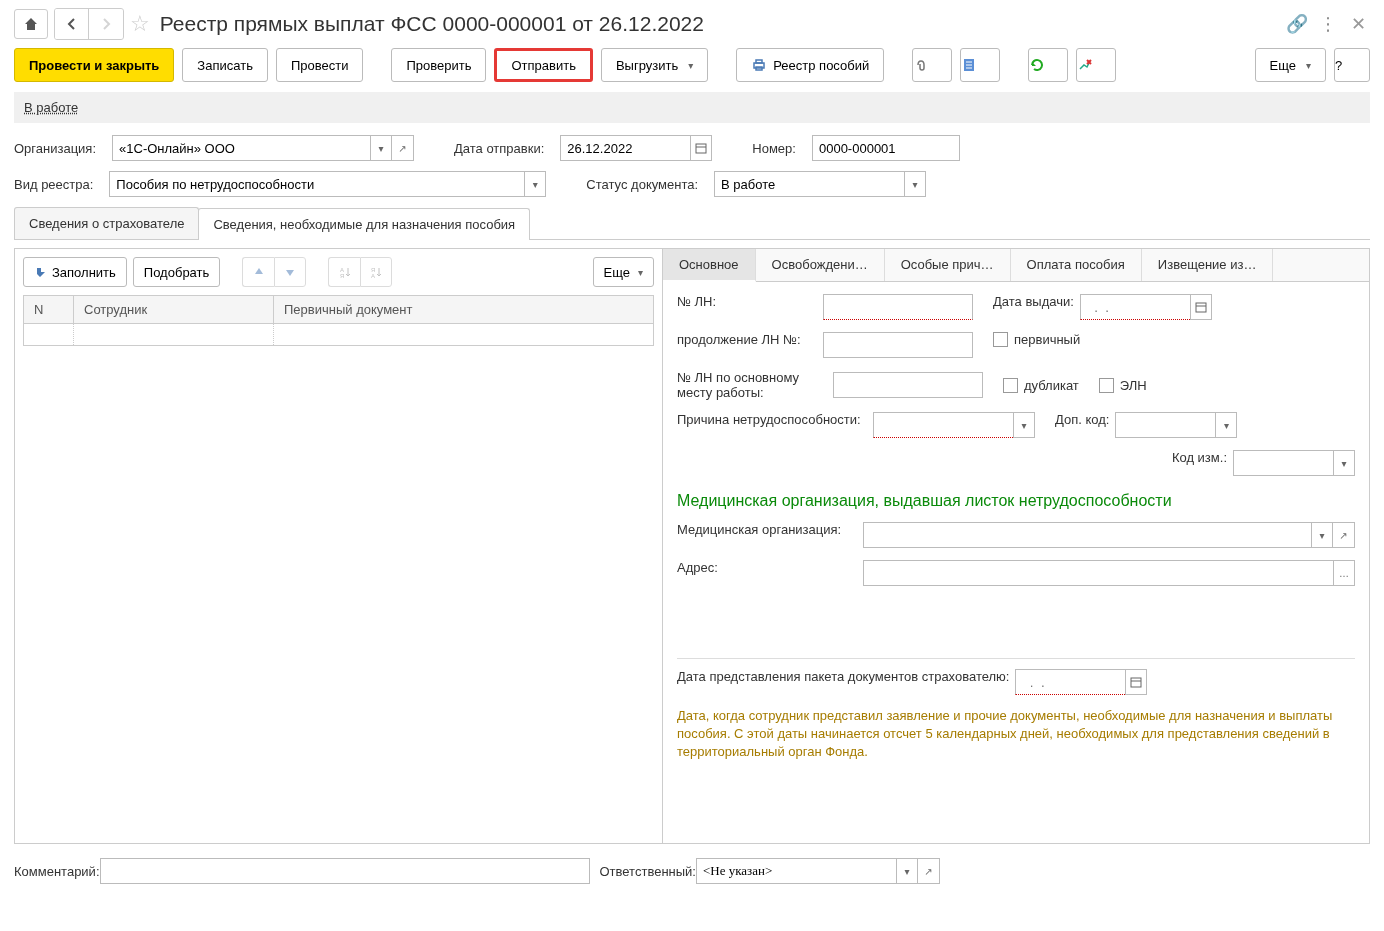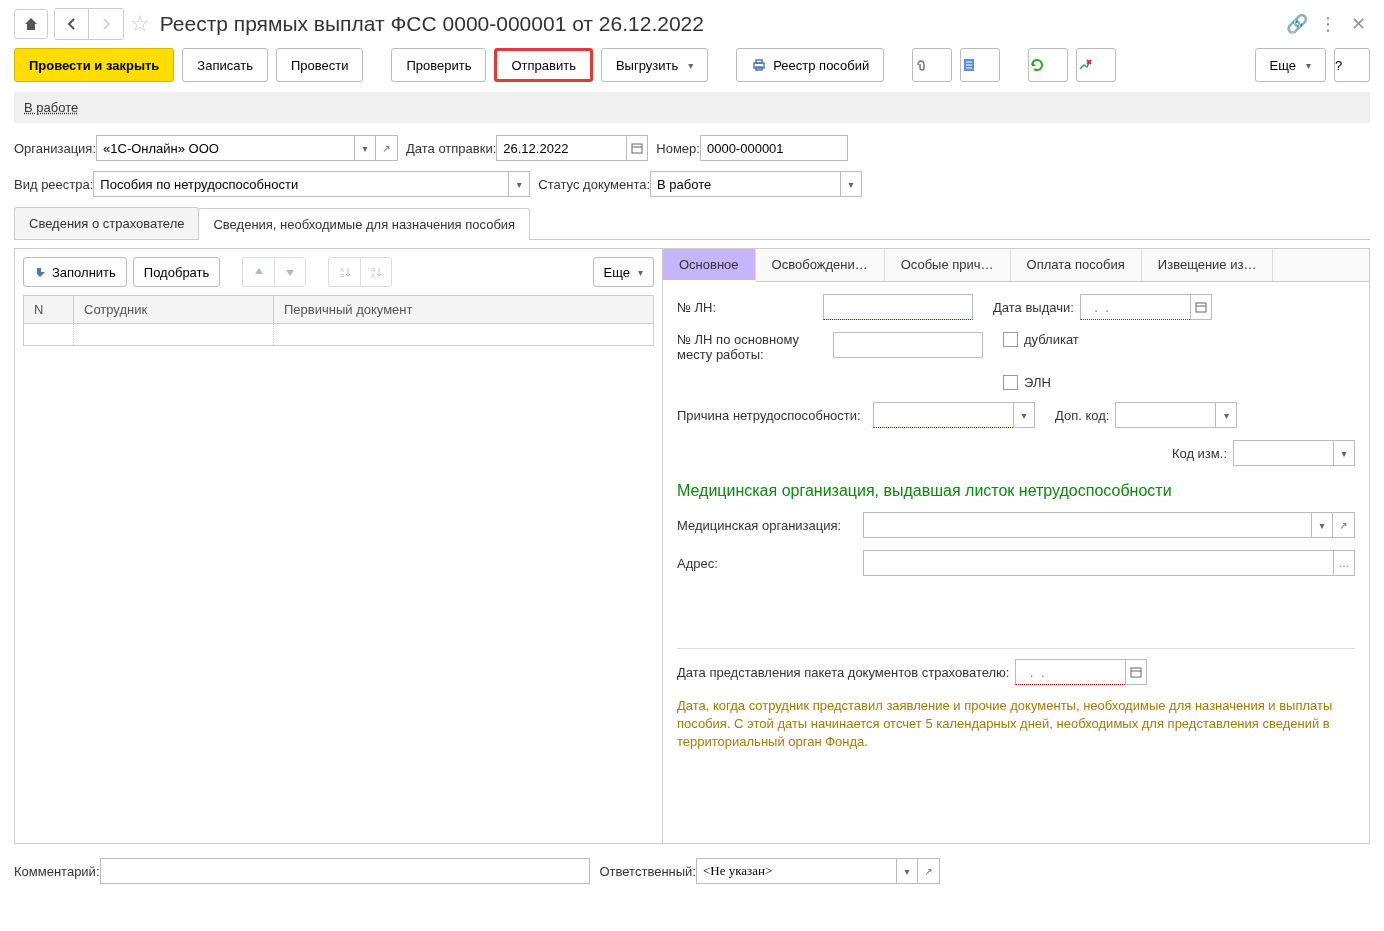--- a/index.html
+++ b/index.html
@@ -16,21 +16,21 @@
 .dots { color: #888; font-size: 18px; cursor: pointer; }
 .close-x { color: #999; font-size: 18px; cursor: pointer; padding: 0 4px; }
 .toolbar { display: flex; align-items: center; gap: 8px; margin-bottom: 10px; flex-wrap: wrap; }
 .btn { height: 34px; padding: 0 14px; border: 1px solid #bbb; background: #fff; border-radius: 3px; cursor: pointer; font-size: 13px; display: inline-flex; align-items: center; gap: 6px; }
 .btn-yellow { background: #ffdd00; border-color: #d4b800; font-weight: bold; }
 .btn-highlight { border: 3px solid #e53935; }
 .btn-dropdown::after { content: "▾"; font-size: 10px; color: #666; margin-left: 4px; }
 .toolbar-gap { width: 12px; }
 .status-bar { background: #f0f0f0; padding: 8px 10px; margin-bottom: 12px; }
 .status-link { color: #333; text-decoration: underline dotted; cursor: pointer; }
-.form-row { display: flex; align-items: center; gap: 0; margin-bottom: 10px; }
+.form-row { display: flex; align-items: center; gap: 16px; margin-bottom: 10px; }
 .label { color: #333; }
 .input { height: 26px; border: 1px solid #bbb; padding: 0 6px; font-size: 13px; background: #fff; }
 .input-combo { display: flex; }
 .input-combo .input { border-right: none; }
 .input-combo .combo-btn { width: 22px; height: 26px; border: 1px solid #bbb; background: #fff; display: flex; align-items: center; justify-content: center; cursor: pointer; font-size: 10px; color: #666; }
 .input-combo .combo-btn + .combo-btn { border-left: none; }
 .tabs { display: flex; border-bottom: 1px solid #ccc; margin-bottom: 8px; }
 .tab { padding: 8px 14px; border: 1px solid #ccc; border-bottom: none; background: #f5f5f5; cursor: pointer; margin-right: -1px; border-radius: 3px 3px 0 0; }
 .tab.active { background: #fff; position: relative; top: 1px; }
 .main-split { display: flex; gap: 0; border: 1px solid #ccc; }
@@ -42,23 +42,23 @@
 .btn-group { display: flex; }
 .btn-group .small-icon-btn { border-radius: 0; border-right: none; }
 .btn-group .small-icon-btn:first-child { border-radius: 3px 0 0 3px; }
 .btn-group .small-icon-btn:last-child { border-radius: 0 3px 3px 0; border-right: 1px solid #bbb; }
 .table { width: 100%; border: 1px solid #ccc; border-collapse: collapse; }
 .table th { background: #f5f5f5; border: 1px solid #ccc; padding: 6px 10px; text-align: left; font-weight: normal; color: #555; font-size: 13px; }
 .table td { border: 1px dotted #ccc; padding: 6px 10px; height: 22px; }
 .table-container { height: 540px; overflow: auto; }
 .inner-tabs { display: flex; border-bottom: 1px solid #ccc; background: #f9f9f9; }
 .inner-tab { padding: 8px 16px; border-right: 1px solid #ddd; cursor: pointer; }
-.inner-tab.active { background: #c4b5fd; border-bottom: 2px solid #fff; margin-bottom: -1px; }
+.inner-tab.active { background: #e5e5e5; border-bottom: 2px solid #fff; margin-bottom: -1px; }
 .right-content { padding: 12px 14px; }
-.field-row { display: flex; align-items: center; gap: 6px; margin-bottom: 12px; flex-wrap: wrap; }
+.field-row { display: flex; align-items: flex-start; gap: 6px; margin-bottom: 12px; flex-wrap: wrap; }
 .field-label { min-width: 140px; }
 .req-input { border: 1px solid #bbb; border-bottom: 1px dotted #c00; height: 26px; padding: 0 6px; }
 .plain-input { border: 1px solid #bbb; height: 26px; padding: 0 6px; }
 .checkbox-item { display: flex; align-items: center; gap: 6px; }
 .chk { width: 15px; height: 15px; border: 1px solid #999; background: #fff; cursor: pointer; }
 .green-heading { color: #0a8a0a; font-size: 16px; margin: 16px 0 12px; }
 .hint-text { color: #a67c00; font-size: 13px; margin-top: 6px; line-height: 1.4; }
 .footer-row { display: flex; align-items: center; margin-top: 14px; }
 .spacer { flex: 1; }
 svg { display: block; }
@@ -271,26 +271,35 @@
           <input class="req-input" style="width: 110px; border-right: none;" placeholder="  .  .">
           <button class="combo-btn">
             <svg width="12" height="12" viewBox="0 0 12 12">
                 <rect x="1" y="2" width="10" height="9" fill="none" stroke="#666"></rect>
                 <line x1="1" y1="5" x2="11" y2="5" stroke="#666"></line>
               </svg>
           </button>
         </div>
       </div>
 
-
-      <div class="field-row" style="align-items:flex-start">
+      <div class="field-row">
+        <span class="field-label">продолжение ЛН №:</span>
+        <input class="plain-input" style="width: 150px;">
+        <span style="width:8px"></span>
+        <div class="checkbox-item">
+          <span class="chk"></span>
+          <span>первичный</span>
+        </div>
+      </div>
+
+      <div class="field-row" style="align-items:center">
         <span class="field-label" style="max-width:150px">№ ЛН по основному месту работы:</span>
         <input class="plain-input" style="width: 150px;">
         <span style="width:8px"></span>
-        <div style="display:flex;flex-direction:column;gap:28px">
+        <div style="display:flex;gap:20px">
           <div class="checkbox-item">
             <span class="chk"></span>
             <span>дубликат</span>
           </div>
           <div class="checkbox-item">
             <span class="chk"></span>
             <span>ЭЛН</span>
           </div>
         </div>
       </div>

